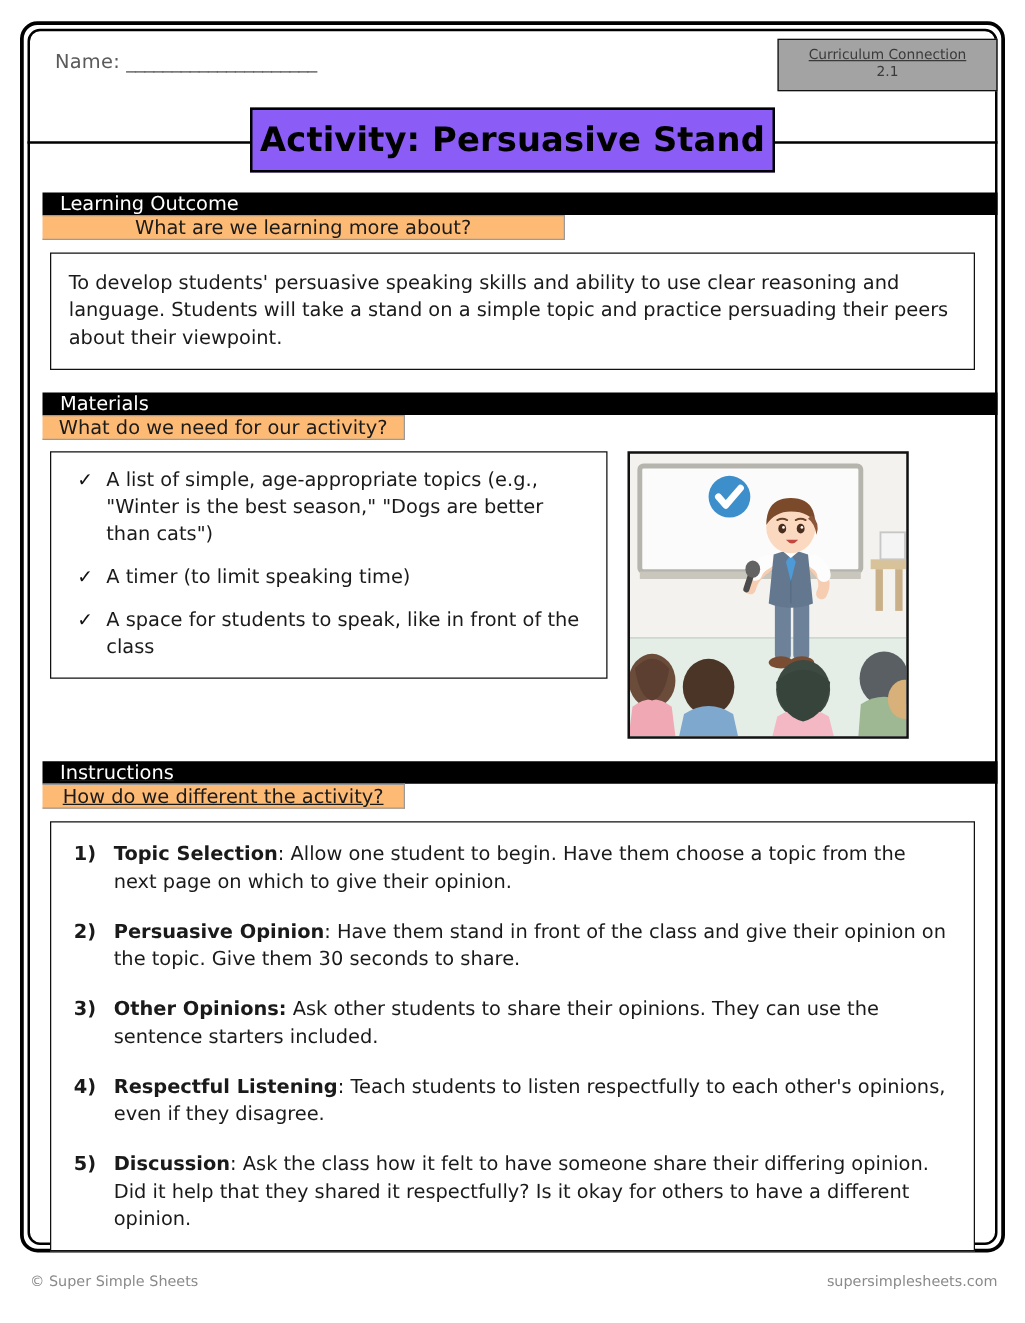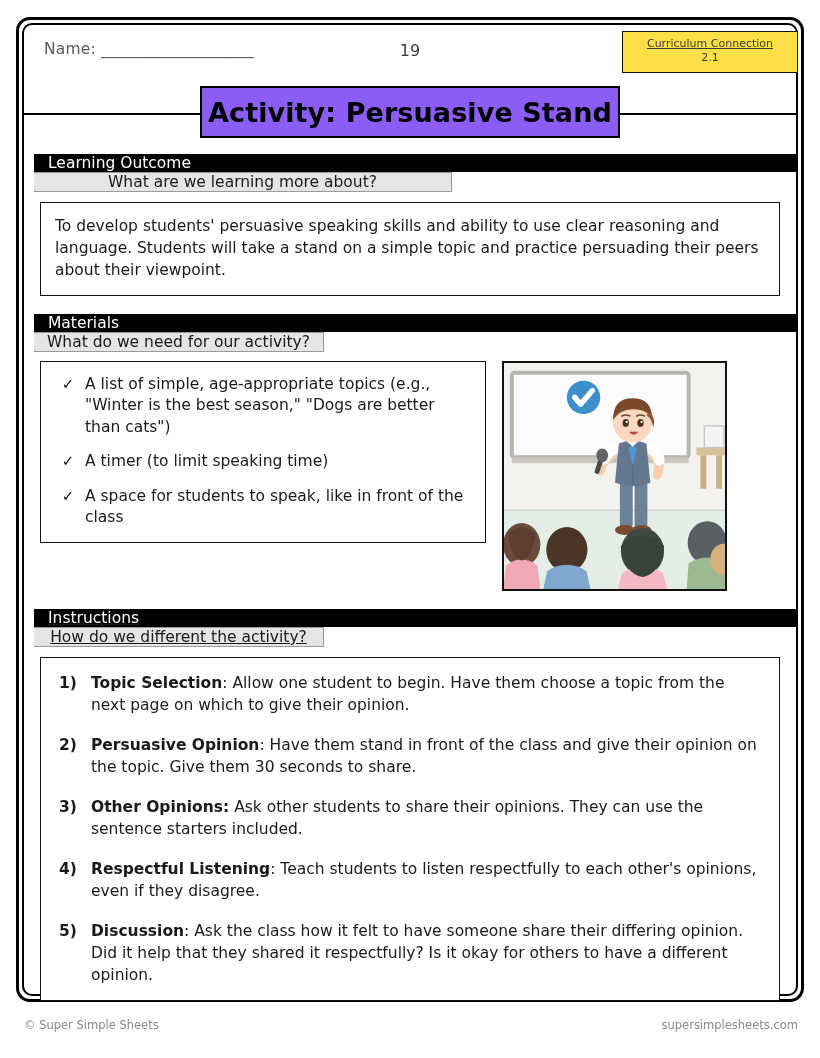--- a/index.html
+++ b/index.html
@@ -74,21 +74,21 @@
     text-align: center;
     font-size: 16px;
     color: #3a3a3a;
   }
   .curriculum-box {
     position: absolute;
     right: 0px;
     top: 8px;
     width: 176px;
     height: 42px;
-    background: #fde047;
+    background: #a3a3a3;
     border: 1px solid #111;
     box-sizing: border-box;
     text-align: center;
     padding-top: 5px;
   }
   .curriculum-title {
     font-size: 11px;
     color: #3a3a3a;
     text-decoration: underline;
     line-height: 1.25;
@@ -149,21 +149,21 @@
     background: #000;
     color: #fff;
     font-size: 15.5px;
     display: flex;
     align-items: center;
     padding: 0 14px;
     white-space: nowrap;
     box-sizing: border-box;
   }
   .sec-question {
-    background: #e5e5e5;
+    background: #fdba74;
     border: 1px solid #9a9a9a;
     border-left: none;
     font-size: 15.5px;
     color: #1a1a1a;
     display: flex;
     align-items: center;
     justify-content: center;
     box-sizing: border-box;
     white-space: nowrap;
   }
@@ -280,21 +280,20 @@
 <div class="page-outer"></div>
 <div class="page-inner"></div>
 
 <div class="content">
 
   <div class="header-row">
     <div class="name-line">
       <span>Name:</span>
       <span class="name-blank">_____________________</span>
     </div>
-    <div class="page-number">19</div>
     <div class="curriculum-box">
       <span class="curriculum-title">Curriculum Connection</span>
       <span class="curriculum-code">2.1</span>
     </div>
   </div>
 
   <div class="title-wrap">
     <div class="title-rule left"></div>
     <div class="title-rule right"></div>
     <div class="title-box">

